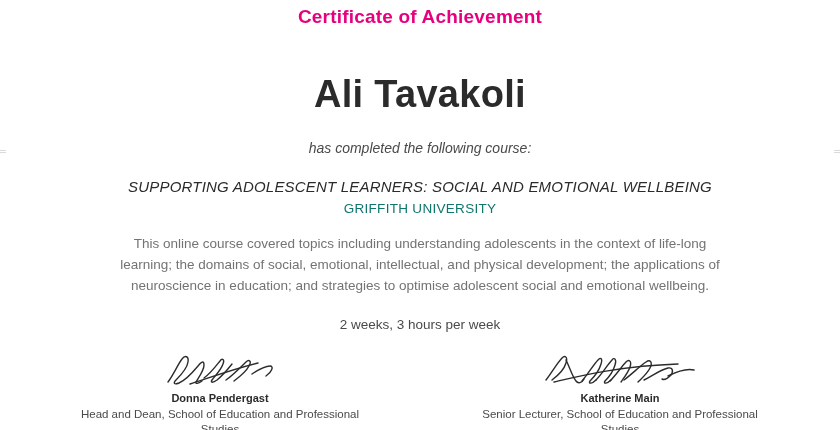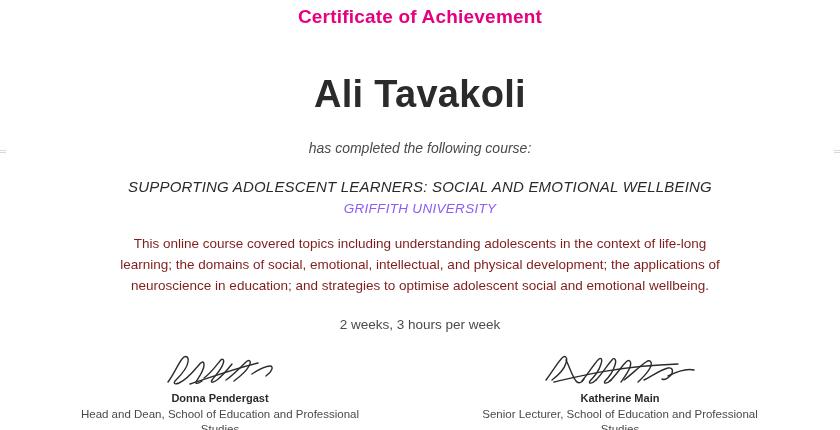--- a/index.html
+++ b/index.html
@@ -67,31 +67,30 @@
   .course-name {
     margin-top: 22px;
     font-size: 15px;
     color: #2b2b2b;
     letter-spacing: 0.2px;
     font-style: italic;
   }
   .institution {
     margin-top: 6px;
     font-size: 13.5px;
-    color: #8b5cf6;
+    color: #0f766e;
     text-align: center;
     letter-spacing: 0.3px;
-    font-style: italic;
   }
   .description {
     margin-top: 18px;
     width: 620px;
     font-size: 13.5px;
     line-height: 1.55;
-    color: #7f1d1d;
+    color: #737373;
     text-align: center;
   }
   .duration {
     margin-top: 20px;
     font-size: 13.5px;
     color: #4a4a4a;
     text-align: left;
   }
 
   .signatures {

